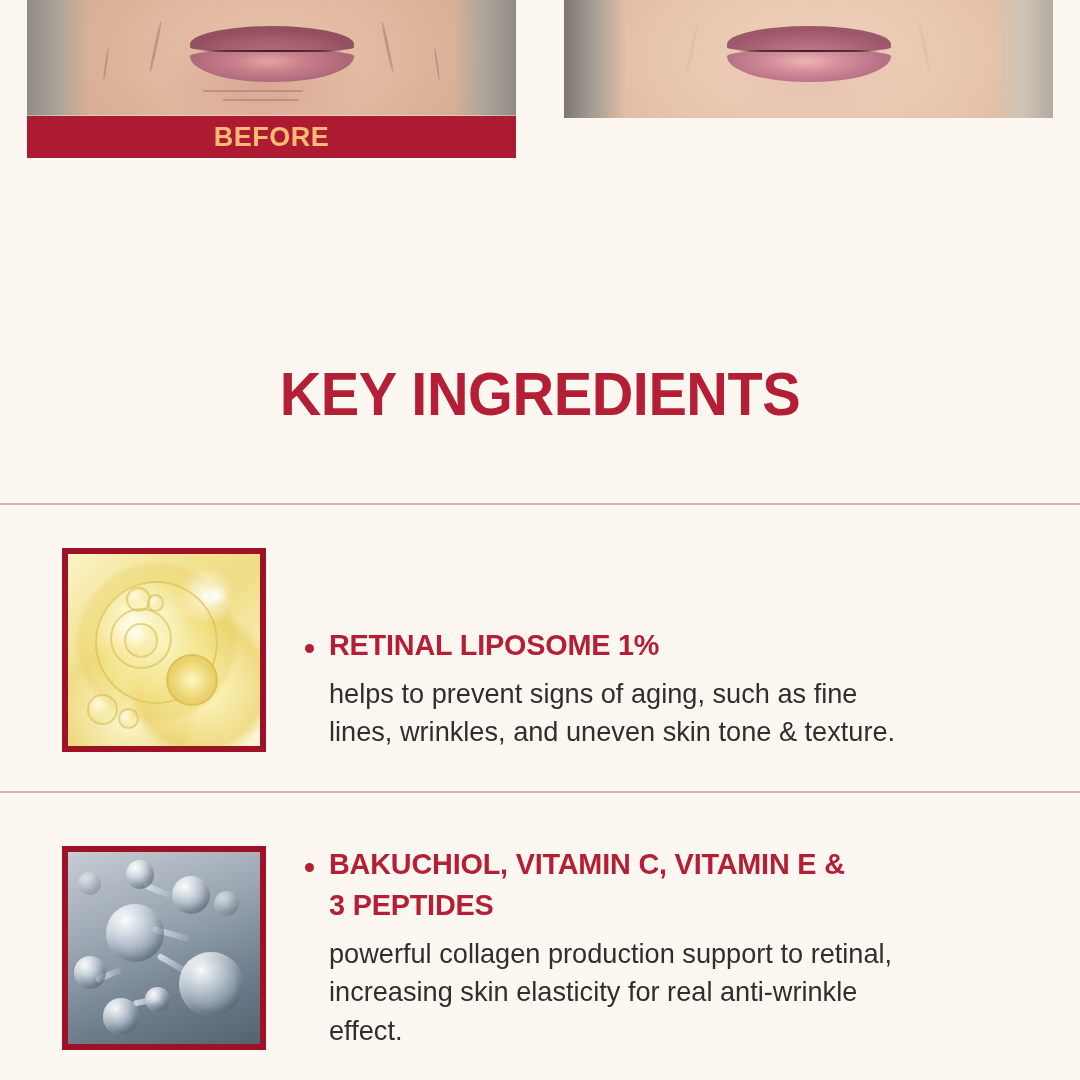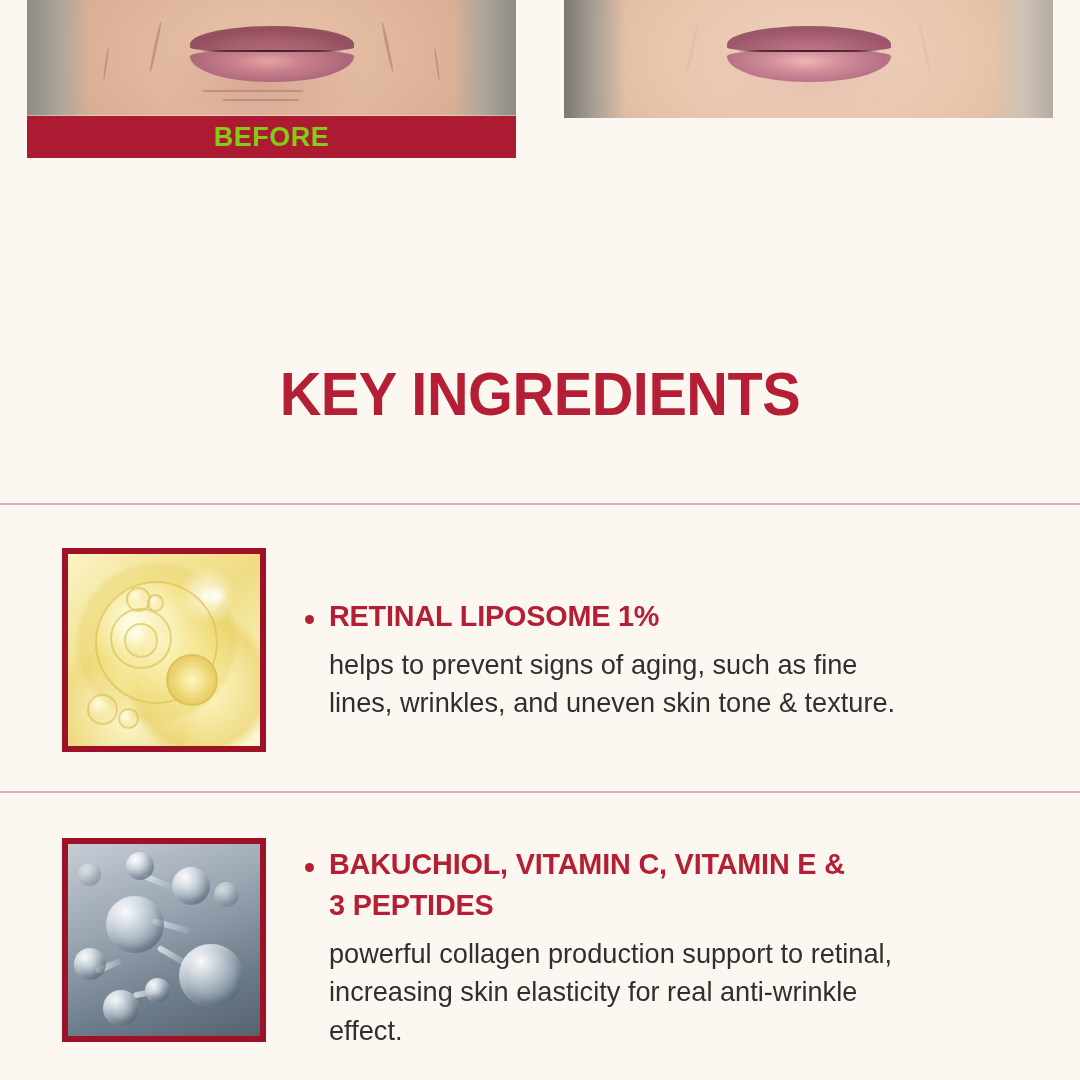--- a/index.html
+++ b/index.html
@@ -129,21 +129,21 @@
   .w-chin-2 { left: 40%; top: 84%; width: 76px; height: 2px; border-radius: 2px; }
   .w-cheek-l { left: 16%; top: 40%; width: 2px; height: 34px; transform: rotate(8deg); }
   .w-cheek-r { right: 16%; top: 40%; width: 2px; height: 34px; transform: rotate(-8deg); }
 
   
   .ba-label {
     position: relative;
     z-index: 3;
     height: 42px;
     background: #ad1b33;
-    color: #84cc16;
+    color: #fdba74;
     font-family: "Liberation Sans", sans-serif;
     font-weight: bold;
     font-size: 27px;
     letter-spacing: 0.5px;
     display: flex;
     align-items: center;
     justify-content: center;
     box-shadow: 0 -1px 0 rgba(255,255,255,0.35);
   }
 
@@ -173,21 +173,21 @@
   }
   .divider-1 { top: 503px; }
   .divider-2 { top: 791px; }
 
   
   .ingredient-row {
     position: absolute;
     left: 0;
     width: 1080px;
     display: flex;
-    align-items: flex-start;
+    align-items: flex-end;
   }
   .row-1 { top: 548px; }
   .row-2 { top: 838px; }
 
   .thumb {
     width: 204px;
     height: 204px;
     margin-left: 62px;
     box-sizing: border-box;
     border: 6px solid #9e1228;

